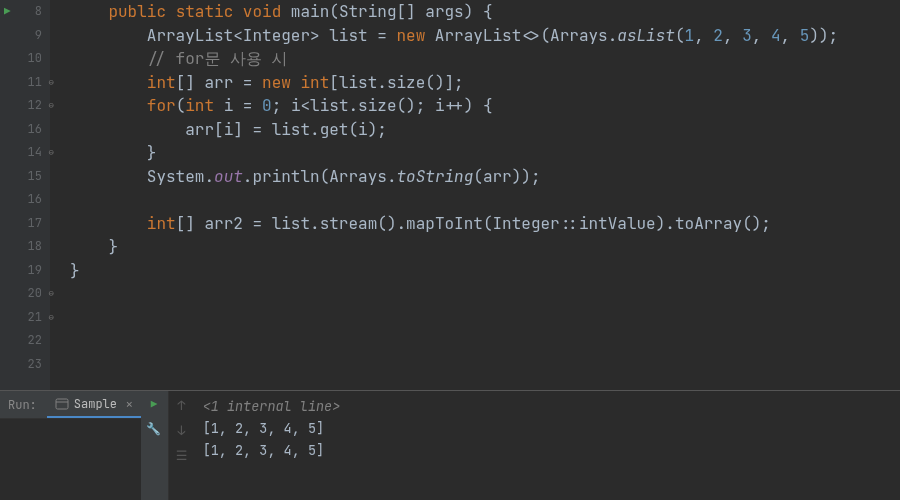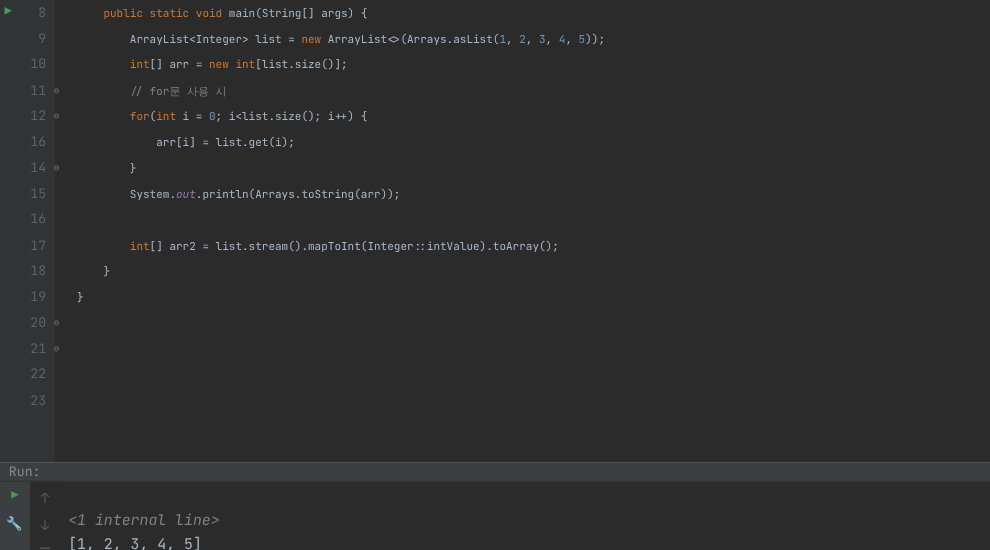--- a/index.html
+++ b/index.html
@@ -48,42 +48,42 @@
 }
 .fold-icon {
   position: absolute;
   right: -12px;
   color: #6e6e6e;
   font-size: 9px;
 }
 .code {
   flex: 1;
   padding-left: 20px;
-  font-size: 10px;
+  font-size: 16px;
 }
 .code-line {
   height: 23.5px;
   line-height: 23.5px;
   white-space: pre;
 }
 .kw { color: #cc7832; }
 .num { color: #6897bb; }
 .com { color: #808080; }
 .type { color: #a9b7c6; }
 .static-field { color: #9876aa; font-style: italic; }
-.static-method { color: #a9b7c6; }
+.static-method { font-style: italic; color: #a9b7c6; }
 .method { color: #a9b7c6; }
 .param { color: #a9b7c6; }
 
 .run-panel {
-  height: 80px;
+  height: 110px;
   background: #2b2b2b;
   border-top: 1px solid #555;
   display: flex;
-  flex-direction: column;
+  flex-direction: row;
 }
 .run-header {
   height: 28px;
   background: #3c3f41;
   display: flex;
   align-items: center;
   padding-left: 8px;
   font-size: 12px;
   color: #bbb;
   border-bottom: 1px solid #323232;
@@ -136,21 +136,20 @@
   padding-top: 6px;
   gap: 8px;
   color: #555;
   font-size: 13px;
 }
 .console {
   flex: 1;
   padding: 4px 8px;
   color: #a9b7c6;
   font-size: 13.5px;
-  margin-top: 20px;
 }
 .console-line {
   height: 22px;
   line-height: 22px;
 }
 .console-sys { color: #808080; font-style: italic; }
 </style>
 </head>
 <body>
 
@@ -208,38 +207,48 @@
         <span>22</span>
       </div>
     <div class="gutter-line">
         <span>23</span>
       </div>
   </div>
 
   <div class="code">
     <div class="code-line">    <span class="kw">public</span> <span class="kw">static</span> <span class="kw">void</span> <span class="method">main</span><span>(</span><span class="type">String</span><span>[] </span><span class="param">args</span><span>) {</span></div>
     <div class="code-line">        <span class="type">ArrayList</span><span>&lt;</span><span class="type">Integer</span><span>&gt; </span><span>list </span><span>= </span><span class="kw">new</span><span class="type"> ArrayList</span><span>&lt;&gt;(</span><span class="type">Arrays</span><span>.</span><span class="static-method">asList</span><span>(</span><span class="num">1</span><span>, </span><span class="num">2</span><span>, </span><span class="num">3</span><span>, </span><span class="num">4</span><span>, </span><span class="num">5</span><span>));</span></div>
+    <div class="code-line">        <span class="com">// for문 사용 시</span></div>
     <div class="code-line">        <span class="kw">int</span><span>[] </span><span>arr </span><span>= </span><span class="kw">new </span><span class="kw">int</span><span>[</span><span>list</span><span>.</span><span class="method">size</span><span>()];</span></div>
-    <div class="code-line">        <span class="com">// for문 사용 시</span></div>
     <div class="code-line">        <span class="kw">for</span><span>(</span><span class="kw">int</span><span> </span><span>i </span><span>= </span><span class="num">0</span><span>; </span><span>i</span><span>&lt;</span><span>list</span><span>.</span><span class="method">size</span><span>()</span><span>; </span><span>i</span><span>++) {</span></div>
     <div class="code-line">            <span>arr</span><span>[</span><span>i</span><span>] </span><span>= </span><span>list</span><span>.</span><span class="method">get</span><span>(</span><span>i</span><span>);</span></div>
     <div class="code-line">        <span>}</span></div>
     <div class="code-line">        <span class="type">System</span><span>.</span><span class="static-field">out</span><span>.</span><span class="method">println</span><span>(</span><span class="type">Arrays</span><span>.</span><span class="static-method">toString</span><span>(</span><span>arr</span><span>));</span></div>
     <div class="code-line"></div>
     <div class="code-line">        <span class="kw">int</span><span>[] </span><span>arr2 </span><span>= </span><span>list</span><span>.</span><span class="method">stream</span><span>().</span><span class="method">mapToInt</span><span>(</span><span class="type">Integer</span><span>::</span><span class="method">intValue</span><span>).</span><span class="method">toArray</span><span>();</span></div>
     <div class="code-line">    <span>}</span></div>
     <div class="code-line"><span>}</span></div>
     <div class="code-line"></div>
     <div class="code-line"></div>
   </div>
 </div>
 
 <div class="run-panel">
   <div class="run-header">
     <span class="run-label">Run:</span>
+    <div class="run-tab">
+      <span class="run-tab-icon">
+        <svg width="14" height="14" viewBox="0 0 14 14">
+            <rect x="1" y="2" width="12" height="10" rx="1.5" fill="none" stroke="#808080" stroke-width="1"></rect>
+            <line x1="1" y1="5" x2="13" y2="5" stroke="#808080" stroke-width="1"></line>
+          </svg>
+      </span>
+      <span>Sample</span>
+      <span class="run-tab-close">✕</span>
+    </div>
   </div>
   <div class="run-body">
     <div class="run-toolbar">
       <span class="tb-play">▶</span>
       <span class="tb-icon">🔧</span>
     </div>
     <div class="run-arrows">
       <span>↑</span>
       <span>↓</span>
       <span>☰</span>

